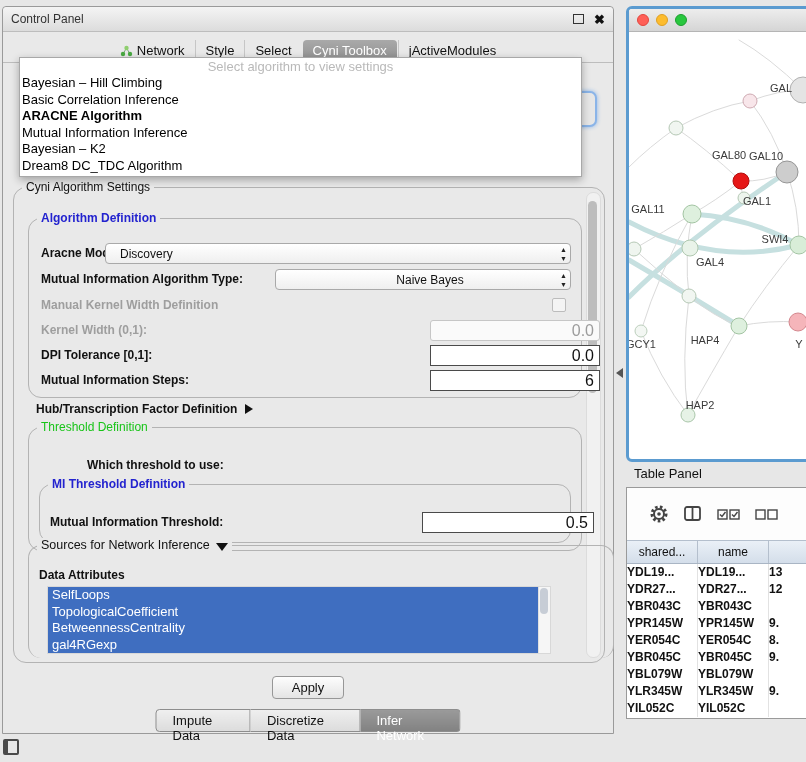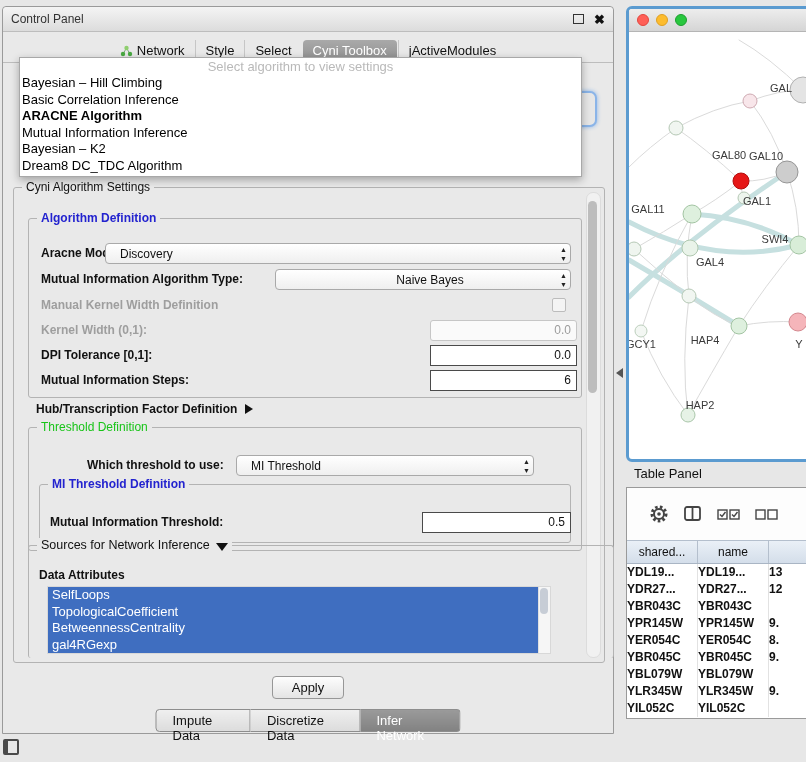--- a/index.html
+++ b/index.html
@@ -30,34 +30,34 @@
   .popup{left:16px;top:50px;width:561px;height:118px;background:#fff;border:1px solid #a8a8a8;
          box-shadow:0 3px 8px rgba(0,0,0,.3);z-index:60;font-size:13px;}
   .popup .ph{height:17px;line-height:17px;text-align:center;color:#b9b9b9;}
   .popup .item{height:16.5px;line-height:16.5px;padding-left:2px;color:#000;}
   .popup .item.bold{font-weight:bold}
 
   .focus-btn{left:562px;top:84px;width:28px;height:32px;background:#e6e6e6;border:2px solid #8ab4e8;
              border-radius:7px;box-shadow:0 0 4px #8ab4e8;z-index:5;}
 
   
-  .fs{position:absolute;border:1px solid #b3b3b3;border-radius:3px;}
+  .fs{position:absolute;border:1px solid #b3b3b3;border-radius:13px;}
   .fs>.legend{position:absolute;top:-8px;left:8px;background:#e9e9e9;padding:0 4px;font-size:12px;}
   .legend.blue{color:#2323cf;font-weight:bold}
   .legend.green{color:#18c418}
   .lbl{position:absolute;font-size:12px;font-weight:bold;white-space:nowrap;}
   .lbl.dis{color:#9e9e9e}
 
   .combo{position:absolute;height:21px;background:linear-gradient(#ffffff,#efefef);
          border:1px solid #a9a9a9;border-radius:4px;font-size:12px;display:flex;align-items:center;
          padding-left:14px;box-sizing:border-box;}
   .combo .arrows{position:absolute;right:3px;top:1px;display:flex;flex-direction:column;
                  font-size:7px;line-height:9px;color:#222;}
-  .field{position:absolute;height:19px;line-height:19px;font-size:12px;text-align:right;
-         padding-right:5px;background:#fff;border:1px solid #4a4a4a;box-sizing:content-box;}
+  .field{position:absolute;height:19px;line-height:19px;font-size:16px;text-align:right;
+         padding-right:5px;background:#fff;border:1px solid #4a4a4a;box-sizing:content-box;padding-left:23px;}
   .field.dis{border:1px solid #c6c6c6;background:#fafafa;color:#9c9c9c;border-radius:3px;}
   .checkbox{position:absolute;width:12px;height:12px;border:1px solid #bcbcbc;background:#f4f4f4;border-radius:2px;}
 
   .tri-right{display:inline-block;width:0;height:0;border-top:5px solid transparent;
              border-bottom:5px solid transparent;border-left:8px solid #111;margin-left:8px;vertical-align:-1px;}
   .tri-down{display:inline-block;width:0;height:0;border-left:6px solid transparent;
             border-right:6px solid transparent;border-top:8px solid #111;margin-left:6px;vertical-align:-2px;}
 
   .vscroll{position:absolute;width:13px;background:#f1f1f1;border:1px solid #dcdcdc;border-radius:7px;}
   .vthumb{position:absolute;left:1px;width:9px;background:#bdbdbd;border-radius:5px;}
@@ -190,24 +190,20 @@
     </div>
 
     <span class="lbl" style="left:22px;top:214px;font-size:12px;">
       <span>Hub/Transcription Factor Definition</span><span class="tri-right"></span>
     </span>
 
     <div class="fs" style="left:14px;top:239px;width:552px;height:122px;">
       <span class="legend green">Threshold Definition</span>
 
       <span class="lbl" style="left:58px;top:30px;">Which threshold to use:</span>
-      <div class="combo" style="left:207px;top:27px;width:298px;">
-        <span>MI Threshold</span>
-        <span class="arrows">▲<span>▼</span></span>
-      </div>
 
       <div class="fs" style="left:10px;top:56px;width:530px;height:57px;">
         <span class="legend blue">MI Threshold Definition</span>
         <span class="lbl" style="left:10px;top:30px;">Mutual Information Threshold:</span>
         <span class="field" style="left:382px;top:27px;width:142px;">0.5</span>
       </div>
     </div>
 
     <div class="fs" style="left:14px;top:357px;width:552px;height:112px;border-bottom:none;padding-left:32px;">
       <span class="legend" style="font-size:12.5px;">

